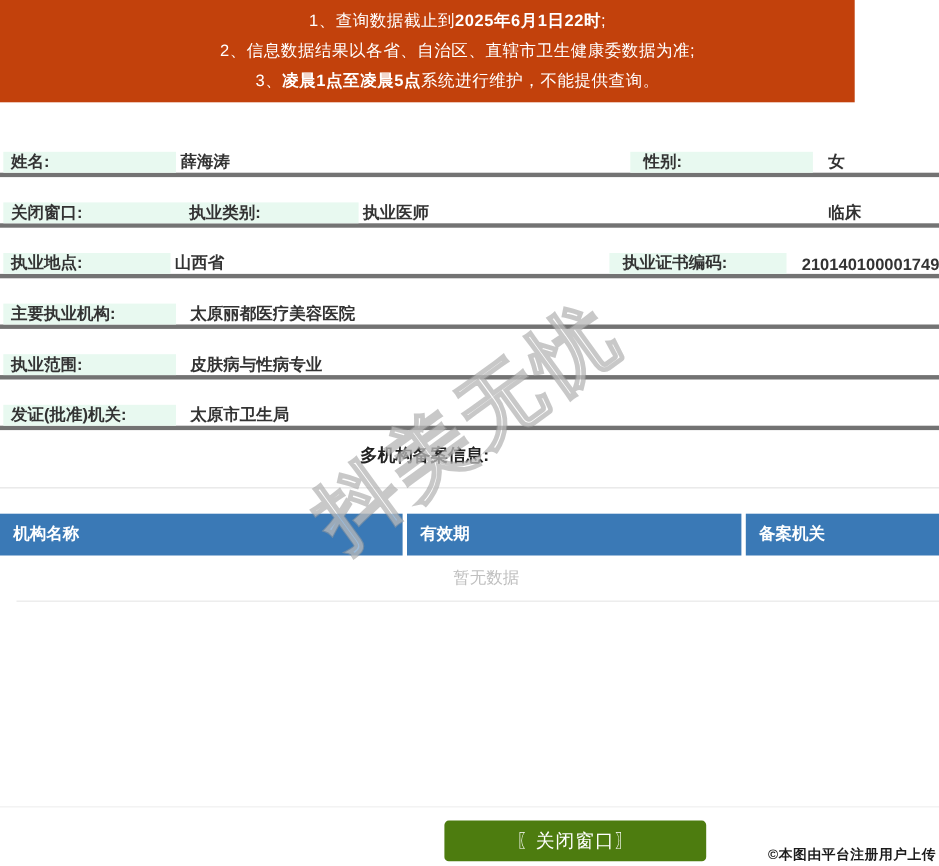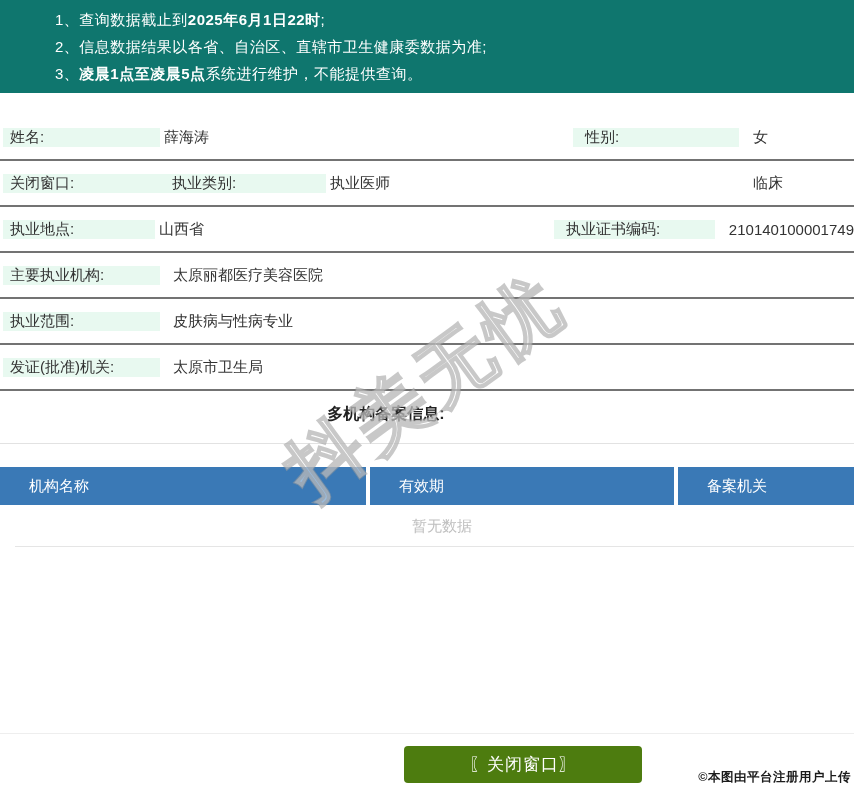--- a/index.html
+++ b/index.html
@@ -5,32 +5,34 @@
   * { margin:0; padding:0; box-sizing:border-box; }
   html,body { background:#ffffff; }
   body {
     font-family:"Liberation Sans","DejaVu Sans",sans-serif;
     width:854px; height:787px; position:relative; overflow:hidden;
   }
   .page { position:absolute; inset:0; width:854px; height:787px; background:#fff; }
 
   
   .banner {
-    position:absolute; top:0; left:0; width:854px; height:93px;
-    background:#0f766e; color:#ffffff; padding:6px 0 0 55px;
+    position:absolute; top:0; left:0; width:777px; height:93px;
+    background:#c2410c; color:#ffffff; padding:6px 0 0 55px;
     font-size:15px;
+    text-align:center;
   }
   .banner-line { line-height:27px; white-space:nowrap; letter-spacing:0.5px; }
   .banner-line b { font-weight:bold; }
 
   
   .info-table { position:absolute; top:115px; left:0; width:854px; }
   .irow {
-    display:flex; height:46px; align-items:center;
-    border-bottom:2px solid #737373;
+    display:flex; height:46px; align-items:flex-end;
+    border-bottom:4px solid #737373;
+    font-weight:bold;
   }
   .cell { display:flex; align-items:center; font-size:15px; color:#333333; }
   .lab  { background:#e8f9f0; }
   .lab1 { margin-left:3px; width:157px; padding-left:7px; }
   .val1 { width:413px; padding-left:4px; }
   .lab2 { width:166px; padding-left:12px; }
   .val2 { flex:1; padding-left:14px; }
   .valfull { flex:1; padding-left:13px; }
 
   
@@ -40,21 +42,21 @@
     font-size:16px; font-weight:bold; color:#222222;
   }
 
   .hr1 { position:absolute; top:443px; left:0; width:854px; border-top:1px solid #e2e2e2; }
   .hr2 { position:absolute; top:733px; left:0; width:854px; border-top:1px solid #eeeeee; }
 
   
   .rec-header { position:absolute; top:467px; left:0; width:854px; height:38px; display:flex; }
   .rh {
     background:#3a79b6; color:#ffffff; font-size:15px;
-    line-height:38px; padding-left:29px; white-space:nowrap;
+    line-height:38px; padding-left:12px; white-space:nowrap;font-weight:bold;
   }
   .rh1 { width:366px; margin-right:4px; }
   .rh2 { width:304px; margin-right:4px; }
   .rh3 { flex:1; }
   .rec-empty {
     position:absolute; top:505px; left:0; width:854px; height:42px;
     line-height:42px; text-align:center; color:#bfbfbf; font-size:15px;
     border-bottom:1px solid #e5e5e5;
     margin-left:15px;
   }

